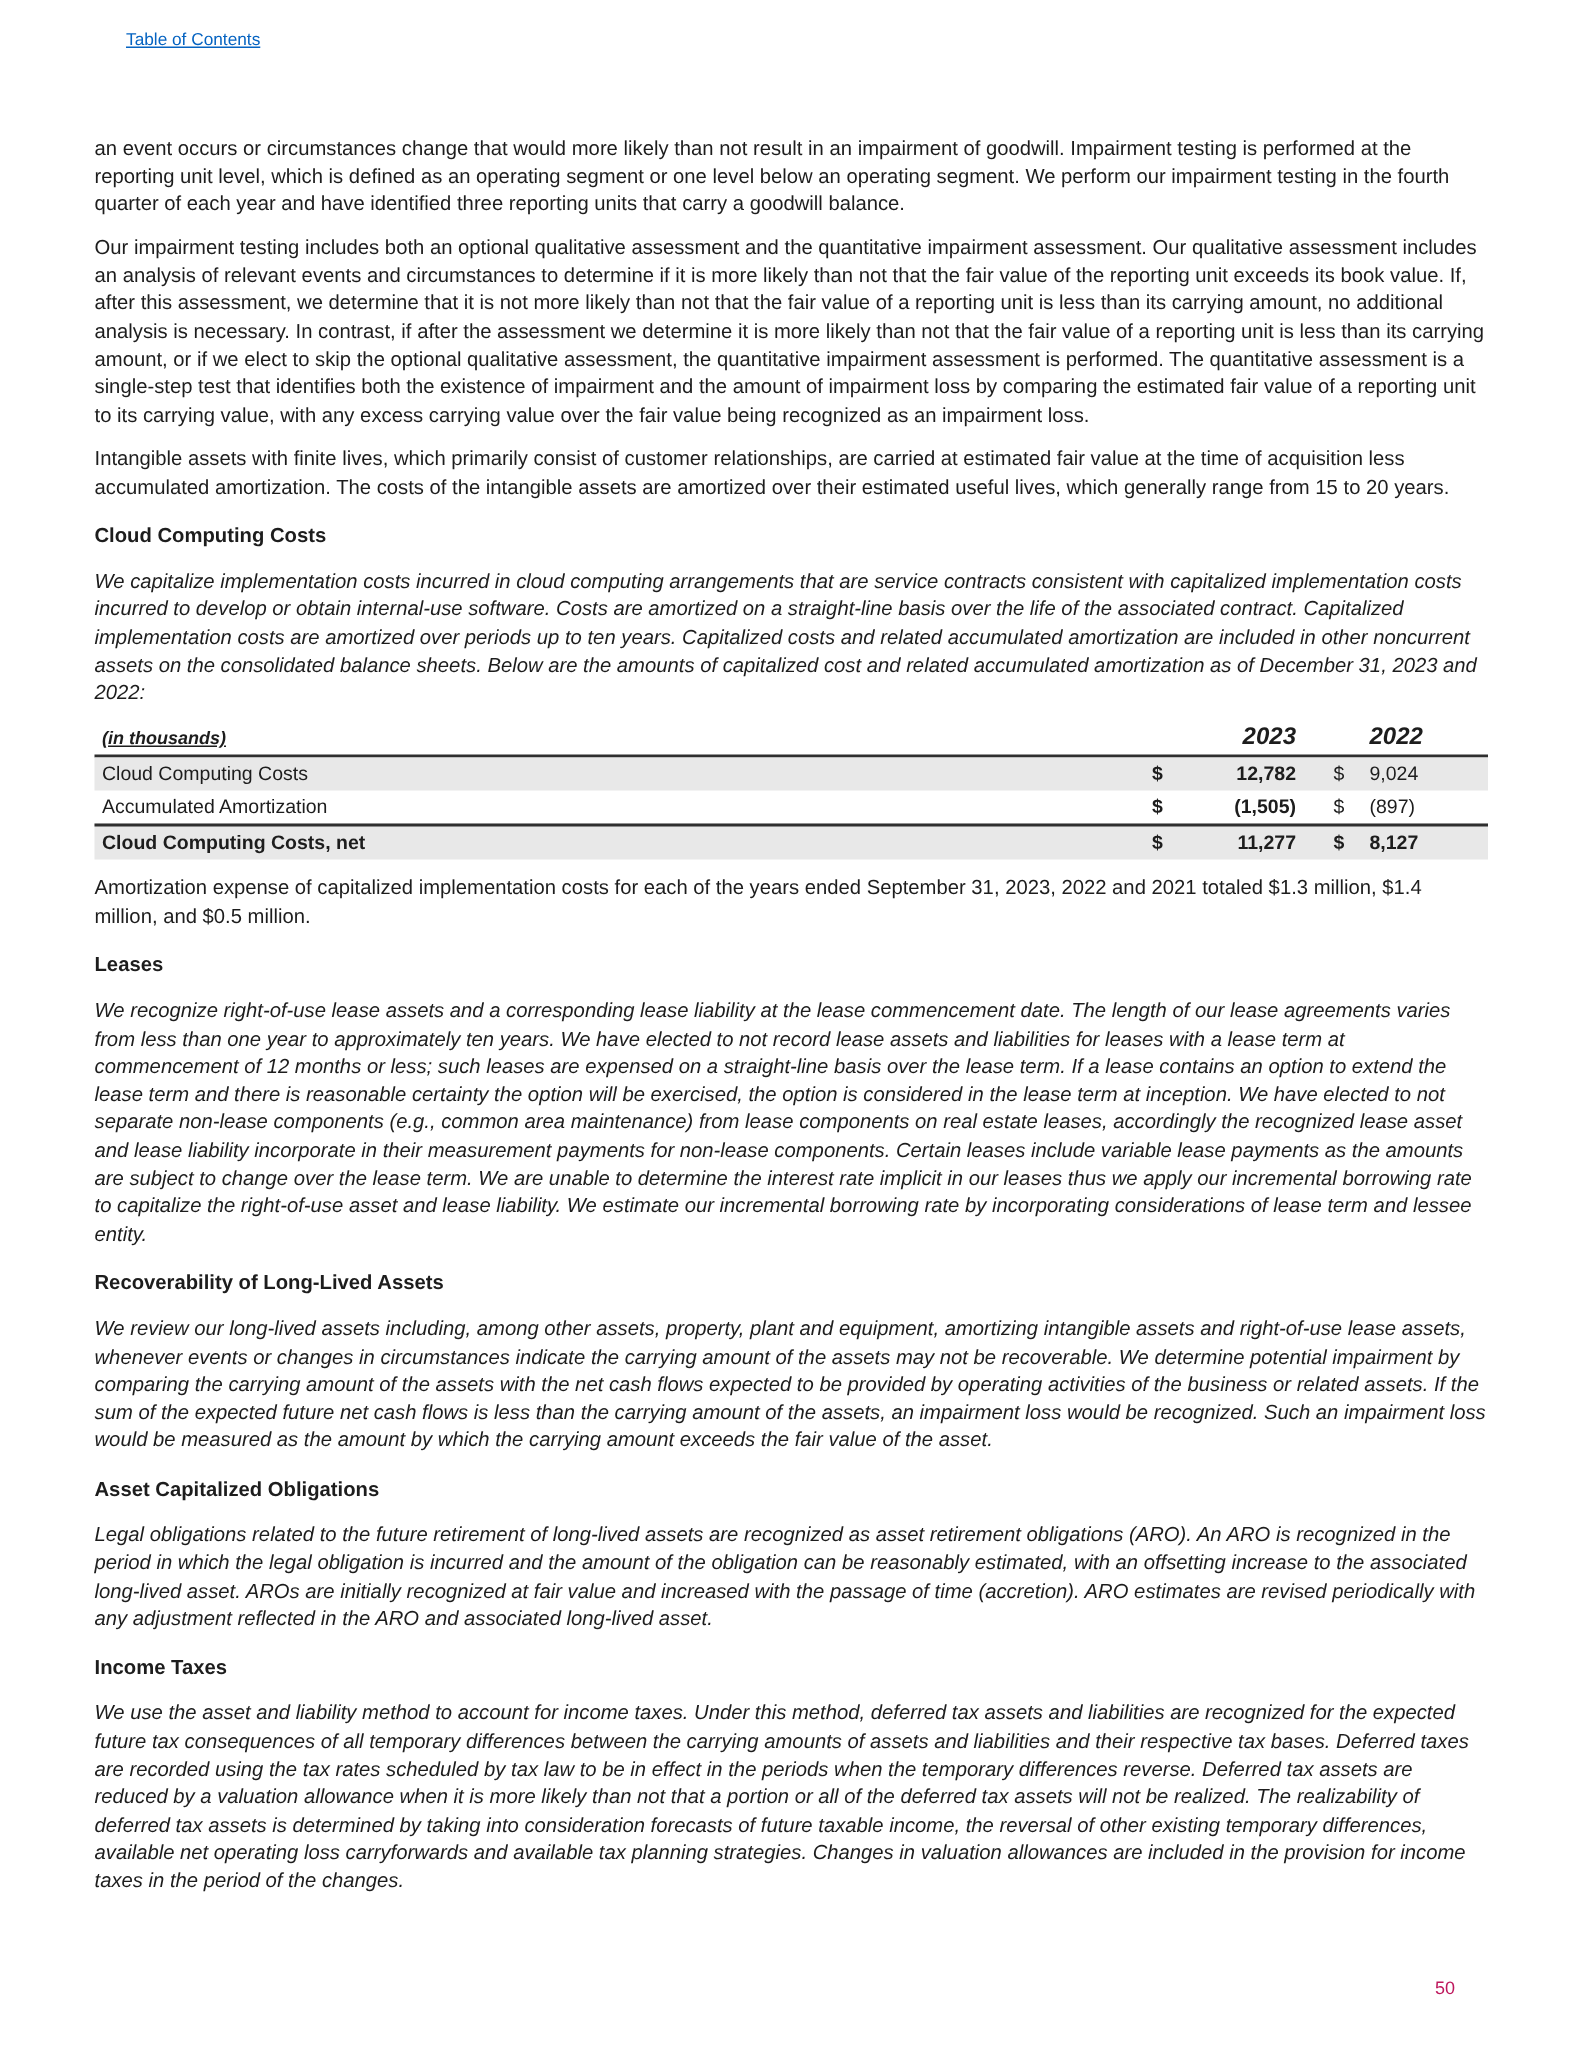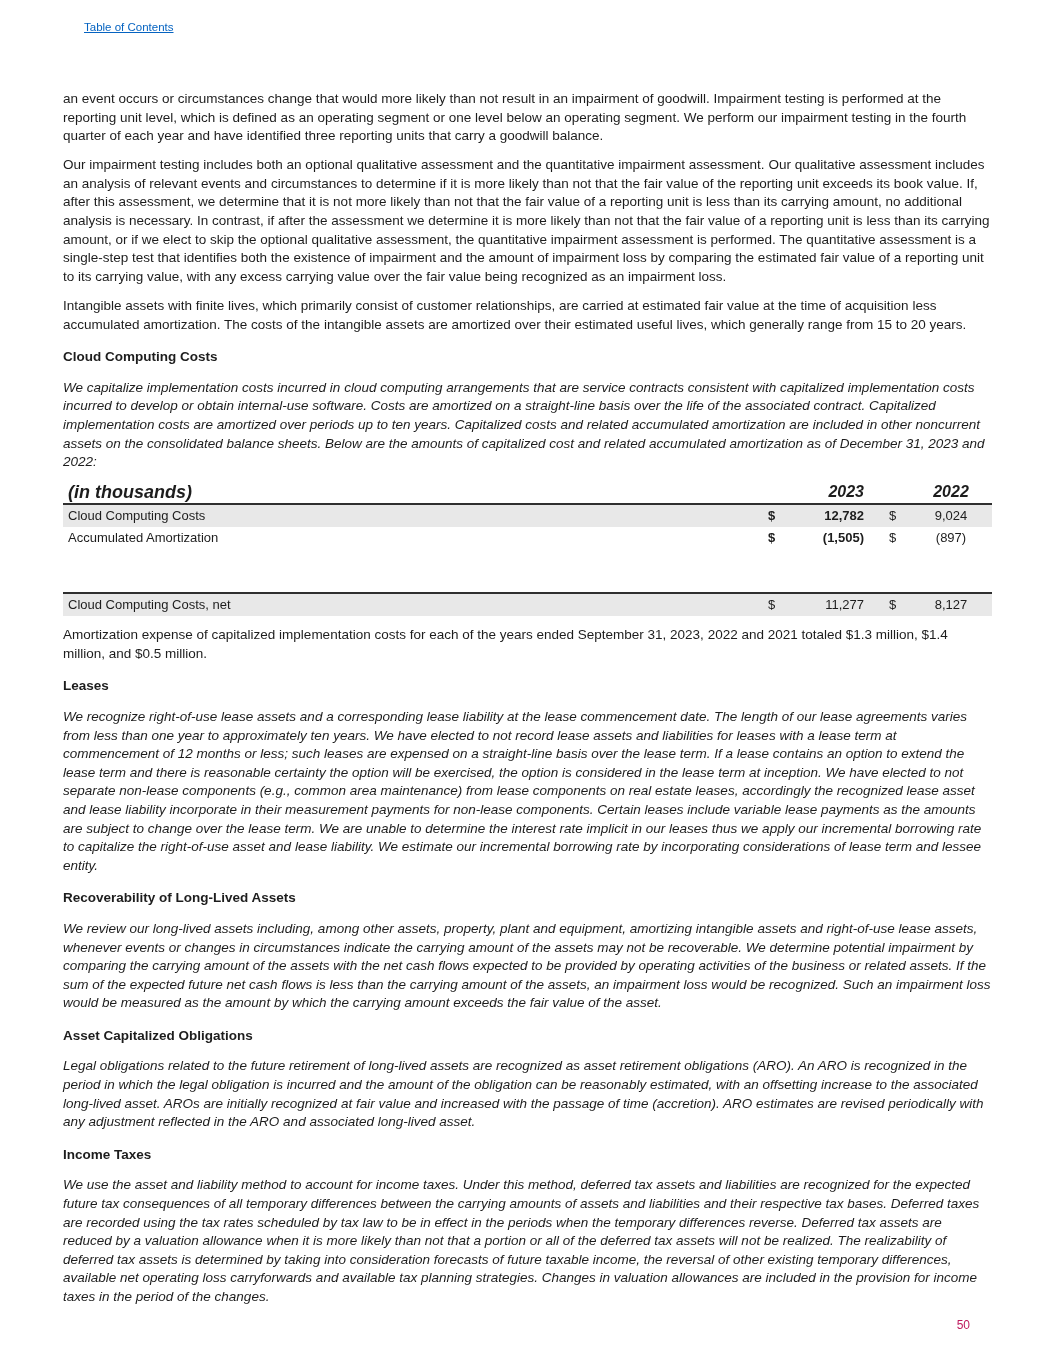--- a/index.html
+++ b/index.html
@@ -42,28 +42,28 @@
 
   
   .fin-table { margin: 4px 0 10px 0; width: 100%; }
   .t-row {
     display: flex;
     align-items: center;
     height: 22px;
   }
   .t-row.header { height: 21px; border-bottom: 2px solid #2f2f2f; }
   .t-row.shaded { background: #e8e8e8; }
-  .t-row.total-row { border-top: 2.5px solid #2f2f2f; font-weight: normal; margin-top: 43px; }
+  .t-row.total-row { border-top: 2.5px solid #2f2f2f; font-weight: bold; }
   .t-lbl { flex: 1; padding-left: 5px; }
   .t-cur  { width: 24px; text-align: left; }
   .t-val  { width: 72px; text-align: right; }
   .t-gap  { width: 25px; }
   .t-cur2 { width: 24px; text-align: left; }
-  .t-val2 { width: 76px; text-align: center; padding-right: 3px; }
-  .unit-label { font-weight: bold; font-style: italic; font-size: 18px; }
+  .t-val2 { width: 76px; text-align: left; padding-right: 3px; }
+  .unit-label { font-weight: bold; font-style: italic; font-size: 12px; text-decoration: underline; }
   .year-head { font-weight: bold; font-style: italic; font-size: 16px; }
   .bold-val { font-weight: bold; }
   .t-row { font-size: 13px; }
 
   .page-number {
     position: absolute;
     bottom: 33px; right: 85px;
     font-size: 12px;
     color: #be185d;
   }

